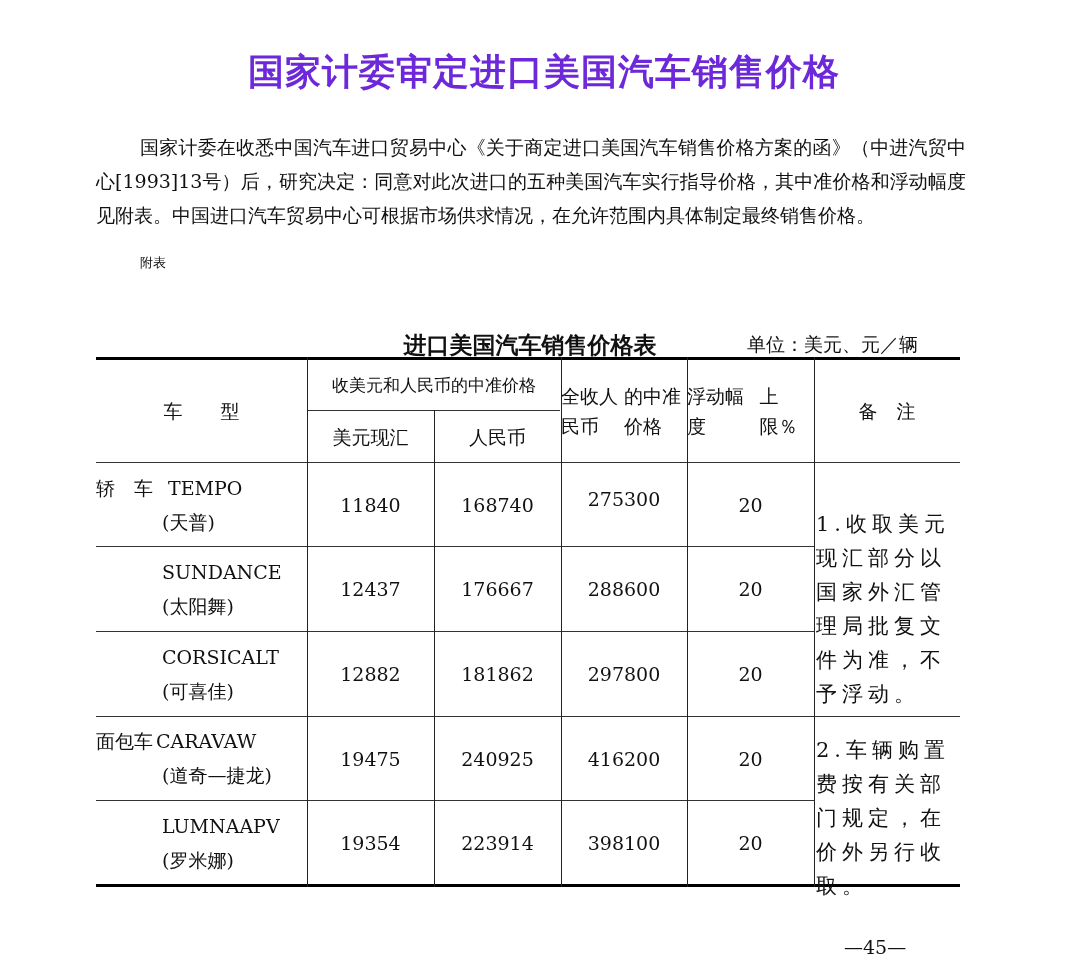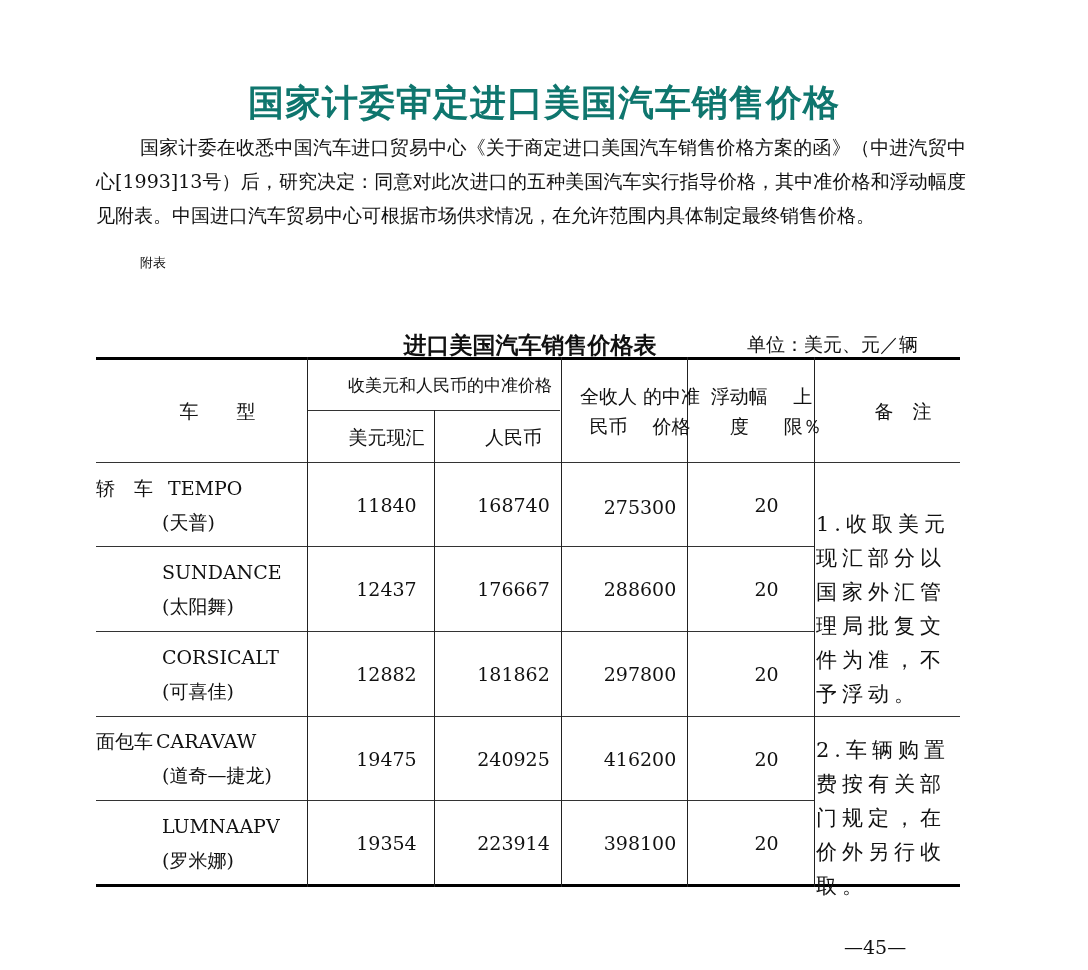--- a/index.html
+++ b/index.html
@@ -3,39 +3,39 @@
 <meta charset="utf-8">
 <style>
   html, body { margin: 0; padding: 0; }
   body {
     width: 1088px; height: 970px; background: #ffffff; position: relative; overflow: hidden;
     color: #111; font-family: "DejaVu Serif", "Liberation Serif", serif;
   }
   .title {
     position: absolute; left: 0; width: 1088px; top: 48px; text-align: center;
     font-family: "DejaVu Sans", "Liberation Sans", sans-serif; font-weight: bold;
-    font-size: 36px; letter-spacing: 1px; color: #0f766e; margin-top: 31px;
+    font-size: 36px; letter-spacing: 1px; color: #6d28d9;
   }
   .para {
     position: absolute; left: 96px; top: 130px; width: 870px;
     font-size: 19px; line-height: 34px; text-align: justify; text-indent: 44px;
   }
   .fubiao { position: absolute; left: 140px; top: 254px; font-size: 13px; }
   .table-title {
     position: absolute; left: 0; width: 1060px; top: 292px; text-align: center;
     font-family: "DejaVu Sans", "Liberation Sans", sans-serif; font-weight: bold; font-size: 23px; margin-top: 38px;
   }
   .unit { position: absolute; right: 170px; top: 332px; font-size: 19px; }
 
   .tbl { position: absolute; left: 96px; top: 357px; width: 864px; height: 530px; }
   .hline { position: absolute; left: 0; width: 864px; height: 1px; background: #333; }
   .hline.thick { height: 3px; background: #000; }
   .vline { position: absolute; width: 1px; background: #222; }
   .cell { position: absolute; display: flex; align-items: center; justify-content: center;
-          text-align: center; font-size: 19px; line-height: 30px; padding-left: 16px; }
+          text-align: left; font-size: 19px; line-height: 30px; }
   .model { position: absolute; font-size: 19px; line-height: 34px; }
   .remark { position: absolute; font-size: 21px; line-height: 34px; letter-spacing: 5px; width: 146px; }
   .pagenum { position: absolute; left: 844px; top: 936px; font-size: 19px; }
 </style>
 </head>
 <body>
 
 <div class="title">国家计委审定进口美国汽车销售价格</div>
 <div class="para">国家计委在收悉中国汽车进口贸易中心《关于商定进口美国汽车销售价格方案的函》（中进汽贸中心[1993]13号）后，研究决定：同意对此次进口的五种美国汽车实行指导价格，其中准价格和浮动幅度见附表。中国进口汽车贸易中心可根据市场供求情况，在允许范围内具体制定最终销售价格。</div>
 <div class="fubiao">附表</div>
@@ -71,21 +71,21 @@
     <span>浮动幅度</span>
     <span>上限％</span>
   </div>
   <div class="cell" style="left:718px;top:3px;width:146px;height:102px">备　注</div>
 
   <div class="model" style="left:0;top:114px">轿　车</div>
   <div class="model" style="left:72px;top:114px">TEMPO</div>
   <div class="model" style="left:66px;top:148px">(天普)</div>
   <div class="cell" style="left:211px;top:106px;width:127px;height:83px">11840</div>
   <div class="cell" style="left:338px;top:106px;width:127px;height:83px">168740</div>
-  <div class="cell" style="left:465px;top:108px;width:126px;height:83px">275300</div>
+  <div class="cell" style="left:465px;top:100px;width:126px;height:83px">275300</div>
   <div class="cell" style="left:591px;top:106px;width:127px;height:83px">20</div>
 
   <div class="model" style="left:66px;top:198px">SUNDANCE</div>
   <div class="model" style="left:66px;top:232px">(太阳舞)</div>
   <div class="cell" style="left:211px;top:190px;width:127px;height:84px">12437</div>
   <div class="cell" style="left:338px;top:190px;width:127px;height:84px">176667</div>
   <div class="cell" style="left:465px;top:190px;width:126px;height:84px">288600</div>
   <div class="cell" style="left:591px;top:190px;width:127px;height:84px">20</div>
 
   <div class="model" style="left:66px;top:283px">CORSICALT</div>

